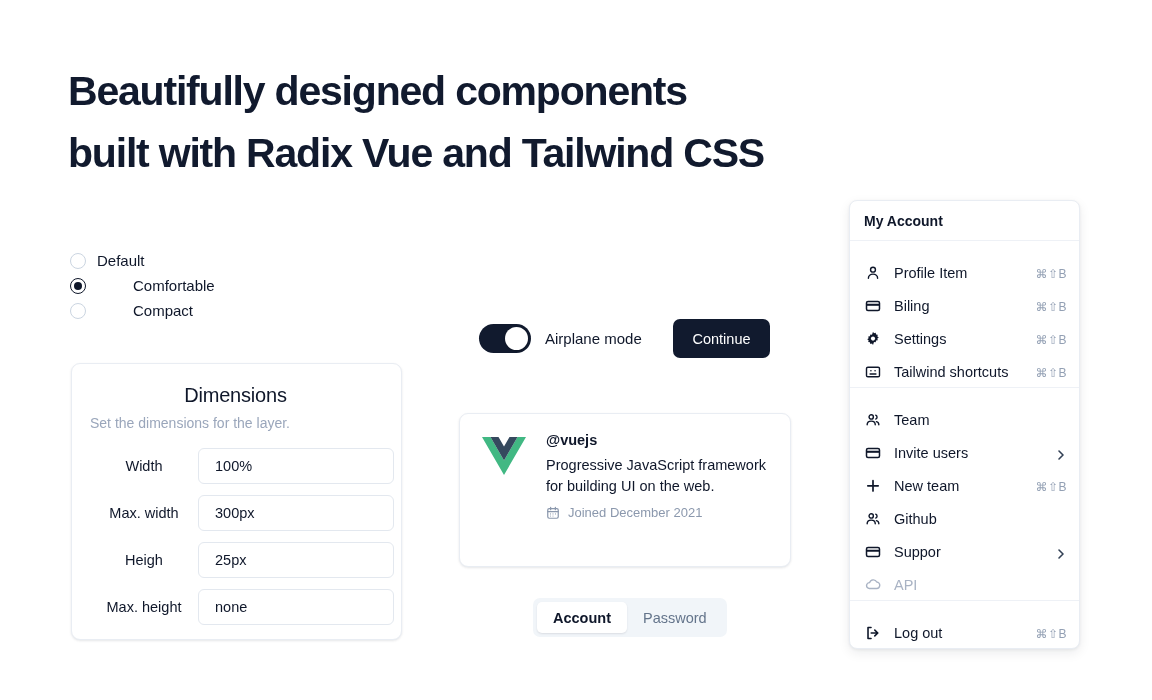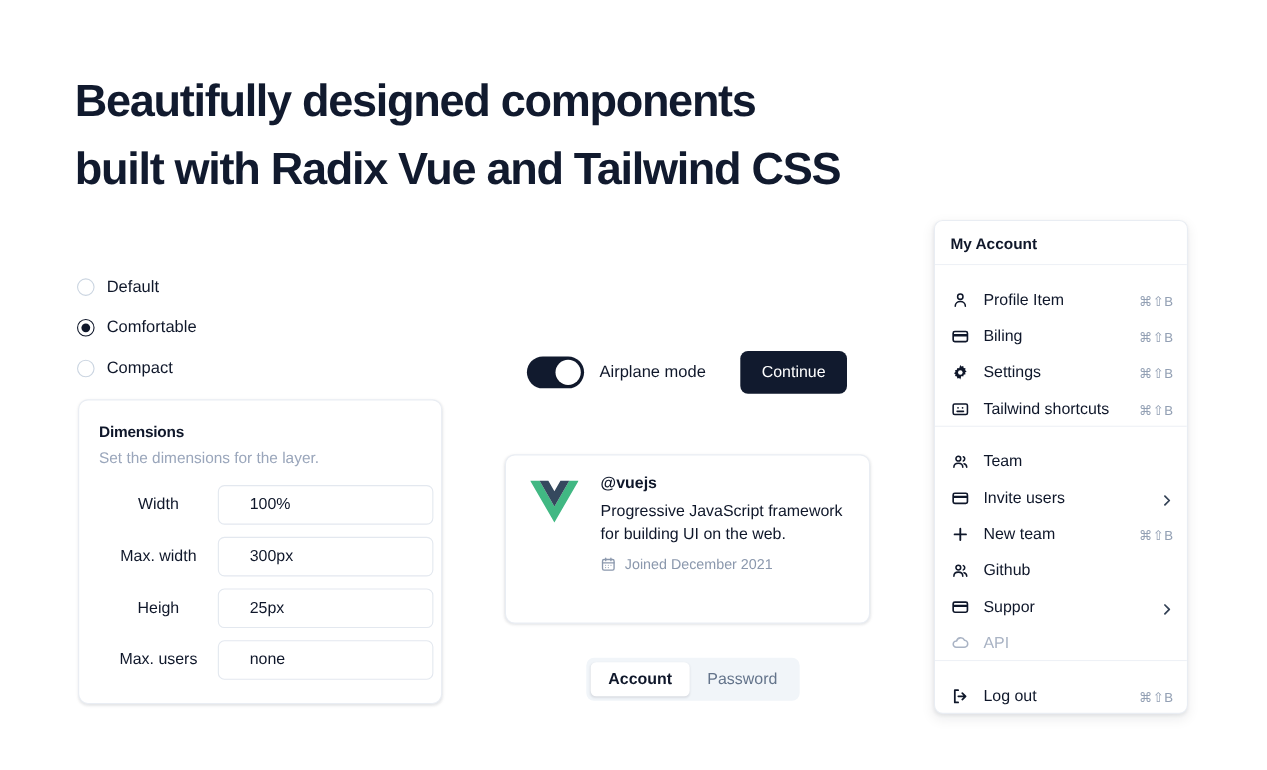--- a/index.html
+++ b/index.html
@@ -22,21 +22,21 @@
     line-height: 62px;
     font-weight: 700;
     letter-spacing: -1.2px;
     color: #111a2e;
   }
   .hero .line { display: block; white-space: nowrap; }
 
   
   .radio-group { position: absolute; left: 70px; top: 248px; }
   .radio-row { display: flex; align-items: center; height: 25px; margin-bottom: 0px; }
-  .radio-row + .radio-row { margin-top: 12px; }
+  .radio-row + .radio-row { margin-top: 0px; gap: 36px; }
   .radio {
     width: 16px; height: 16px; border-radius: 50%;
     border: 1px solid #cbd5e1; background: #fff;
     display: inline-flex; align-items: center; justify-content: center;
     flex: none;
   }
   .radio.checked { border-color: #0f172a; }
   .radio.checked .dot {
     width: 8px; height: 8px; border-radius: 50%; background: #0f172a; display: block;
   }
@@ -46,30 +46,30 @@
   
   .dimensions-card {
     position: absolute; left: 71px; top: 363px;
     width: 331px; height: 277px;
     background: #ffffff;
     border: 1px solid #e9edf3;
     border-radius: 9px;
     box-shadow: 0 1px 3px rgba(15,23,42,.07), 0 1px 2px rgba(15,23,42,.04);
     padding: 20px 20px 0 18px;
   }
-  .dim-title { font-size: 14px; font-weight: 700; color: #0f172a; letter-spacing: -0.2px; }
+  .dim-title { font-size: 20px; font-weight: 400; color: #0f172a; letter-spacing: -0.2px; text-align: center; }
   .dim-sub { font-size: 14px; color: #9aa6bb; margin-top: 8px; }
   .dim-rows { margin-top: 17px; }
   .dim-row { display: flex; align-items: center; height: 36px; margin-bottom: 11px; }
   .dim-label { width: 108px; font-size: 14.5px; color: #0f172a; flex: none; text-align: center; }
   .dim-input {
     width: 196px; height: 36px;
     border: 1px solid #e3e8ef; border-radius: 6px;
     background: #fff; font-size: 14.5px; color: #0f172a;
-    padding: 0 28px;
+    padding: 0 16px;
     font-family: "Liberation Sans", sans-serif;
     outline: none;
   }
 
   
   .switch-wrap { position: absolute; left: 479px; top: 324px; display: flex; align-items: center; }
   .switch {
     width: 52px; height: 29px; border-radius: 999px;
     background: #111a2e; position: relative; flex: none; cursor: pointer;
   }
@@ -192,21 +192,21 @@
       </div>
       <div class="dim-row">
         <span class="dim-label">Max. width</span>
         <input class="dim-input" value="300px" style="">
       </div>
       <div class="dim-row">
         <span class="dim-label">Heigh</span>
         <input class="dim-input" value="25px" style="">
       </div>
       <div class="dim-row">
-        <span class="dim-label">Max. users</span>
+        <span class="dim-label">Max. height</span>
         <input class="dim-input" value="none" style="">
       </div>
     </div>
   </div>
 
   <div class="switch-wrap">
     <div class="switch">
       <span class="knob"></span>
     </div>
     <span class="switch-label">Airplane mode</span>

